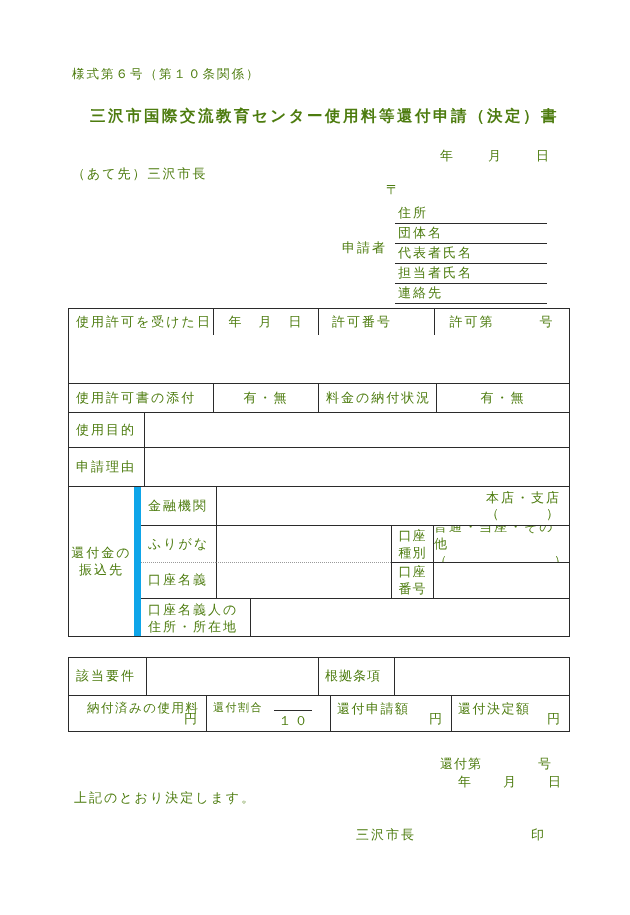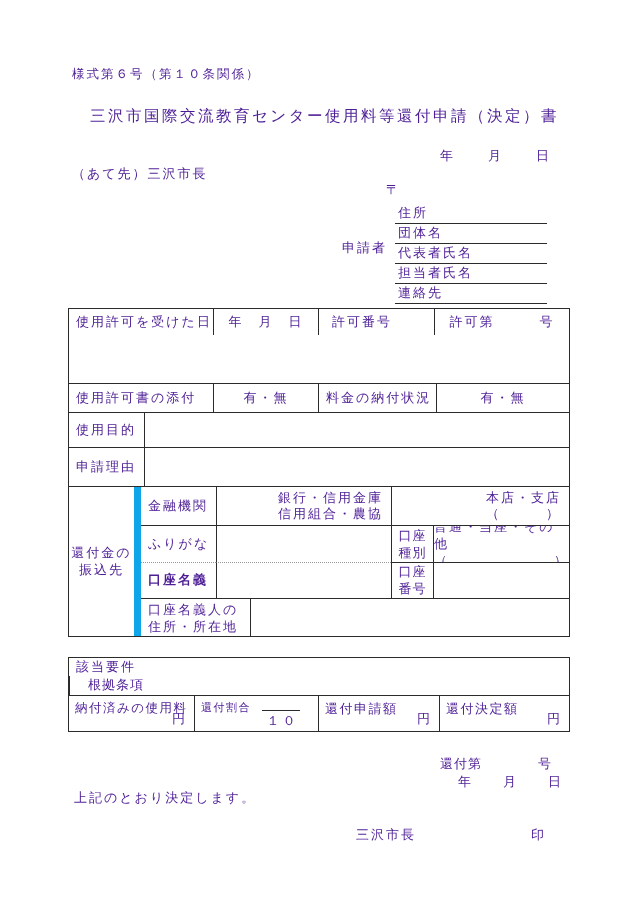--- a/index.html
+++ b/index.html
@@ -1,50 +1,50 @@
 <!DOCTYPE html>
 <html><head>
 <meta charset="utf-8">
 <style>
   html,body{margin:0;padding:0;background:#fff;}
   #page{
     position:relative;
     width:630px;height:915px;
     background:#ffffff;
     font-family:"Liberation Serif","DejaVu Serif",serif;
-    color:#4c1d95;
+    color:#4d7c0f;
     overflow:hidden;
   }
   .abs{position:absolute;}
   .ls2{letter-spacing:2px;}
   .t13{font-size:13px;}
   .t12{font-size:12.5px;}
   .small{font-size:10.5px;letter-spacing:1px;}
   
   .title{
     font-family:"Liberation Sans","DejaVu Sans",sans-serif;
-    font-weight:normal;font-size:15.5px;letter-spacing:2.5px;
+    font-weight:bold;font-size:15.5px;letter-spacing:2.5px;
   }
   
   .fld-row{height:20px;border-bottom:1px solid #2b2b2b;font-size:13px;
     letter-spacing:2px;padding-left:3px;box-sizing:border-box;}
   
   .tbl{position:absolute;border:1px solid #2b2b2b;box-sizing:border-box;
     display:flex;flex-direction:column;background:#fff;}
   .tr{display:flex;box-sizing:border-box;}
   .bt{border-top:1px solid #2b2b2b;}
   .cell{box-sizing:border-box;display:flex;align-items:center;
     font-size:13px;letter-spacing:2px;overflow:hidden;}
   .bl{border-left:1px solid #2b2b2b;}
   .lblc{padding-left:7px;}
   .ctr{justify-content:center;}
   .two{flex-direction:column;justify-content:center;align-items:center;line-height:17px;}
   .two.la{align-items:flex-start;padding-left:7px;justify-content:center;}
   .two.ra{align-items:flex-end;padding-right:8px;line-height:16px;}
-  .dott{border-top:1px dotted #9a9a9a;font-weight:bold;}
+  .dott{border-top:1px dotted #9a9a9a;}
   .solt{border-top:1px solid #2b2b2b;}
   .yen{position:absolute;right:8px;bottom:3px;font-size:13px;letter-spacing:1px;}
   .toplab{position:absolute;left:6px;top:4px;font-size:12.5px;letter-spacing:1.5px;white-space:nowrap;}
   .fraction{position:absolute;right:14px;top:7px;width:46px;text-align:center;}
   .frac-line{width:38px;height:7px;border-bottom:1px solid #2b2b2b;margin:0 auto 1px auto;}
   .frac-den{font-size:13px;letter-spacing:3px;padding-left:3px;}
 </style>
 </head>
 <body>
 
@@ -98,24 +98,20 @@
 
     <div class="tr bt" style="height:150px;">
       <div class="cell two" style="width:75px;">
         <span>還付金の</span>
         <span>振込先</span>
       </div>
       <div style="flex:1;display:flex;flex-direction:column;border-left:7px solid #0ea5e9;box-sizing:border-box;">
 
         <div class="tr" style="height:38px;">
           <div class="cell lblc" style="width:75px;">金融機関</div>
-          <div class="cell bl two ra small" style="width:175px;">
-            <span>銀行・信用金庫</span>
-            <span>信用組合・農協</span>
-          </div>
           <div class="cell bl two ra small" style="flex:1;">
             <span>本店・支店</span>
             <span>（　　　）</span>
           </div>
         </div>
 
         <div class="tr bt" style="height:37px;">
           <div class="cell lblc" style="width:75px;">ふりがな</div>
           <div class="cell bl" style="width:175px;"></div>
           <div class="cell bl two" style="width:42px;letter-spacing:1px;">
@@ -145,29 +141,29 @@
           </div>
           <div class="cell bl" style="flex:1;"></div>
         </div>
 
       </div>
     </div>
   </div>
 
   <div class="tbl" style="left:68px;top:657px;width:502px;height:75px;">
 
-    <div class="tr" style="height:38px;flex-direction:column;">
+    <div class="tr" style="height:38px;">
       <div class="cell lblc" style="width:77px;">該当要件</div>
       <div class="cell bl" style="width:172px;"></div>
-      <div class="cell bl lblc" style="width:76px;padding-left:18px;letter-spacing:1px;">根拠条項</div>
+      <div class="cell bl lblc" style="width:76px;padding-left:6px;letter-spacing:1px;">根拠条項</div>
       <div class="cell bl" style="flex:1;"></div>
     </div>
 
     <div class="tr bt" style="height:37px;">
-      <div class="cell" style="width:125px;position:relative;">
+      <div class="cell" style="width:125px;position:relative;margin-left:12px;">
         <span class="toplab">納付済みの使用料</span>
         <span class="yen">円</span>
       </div>
       <div class="cell bl" style="width:124px;position:relative;">
         <span class="toplab" style="font-size:11px;">還付割合</span>
         <span class="fraction">
           <span class="frac-line" style="display:block;"></span>
           <span class="frac-den">１００</span>
         </span>
       </div>

